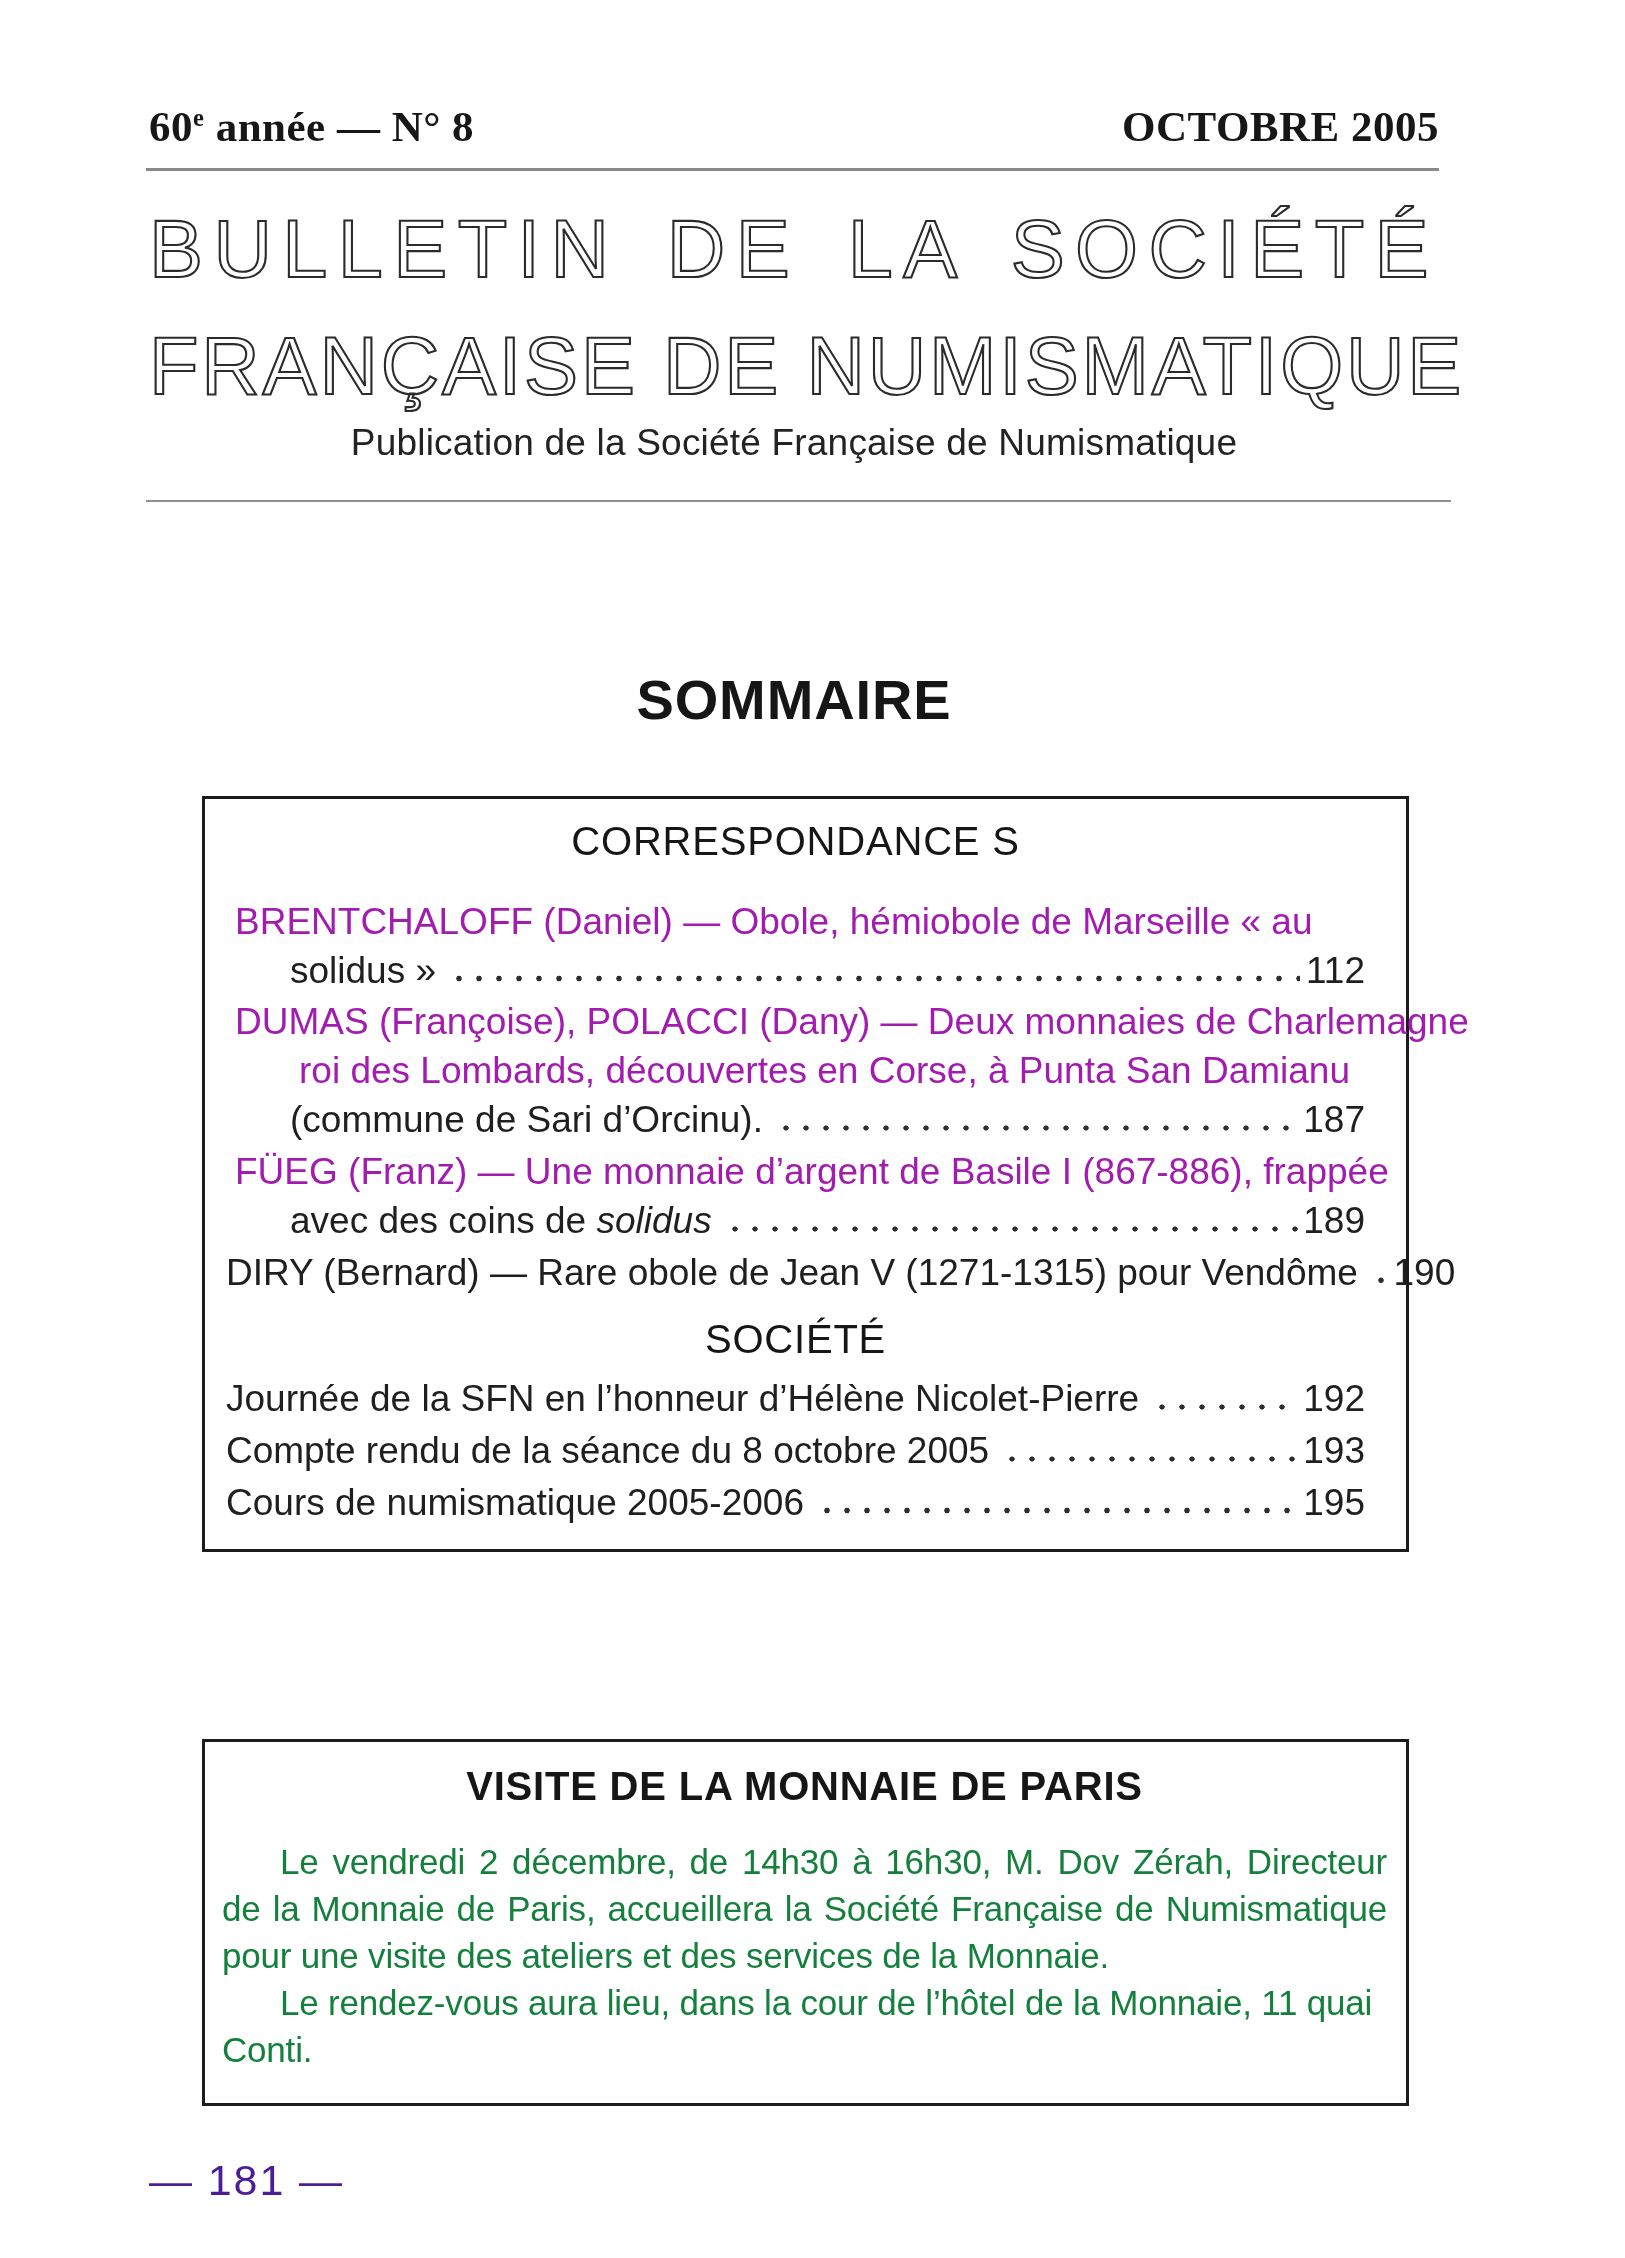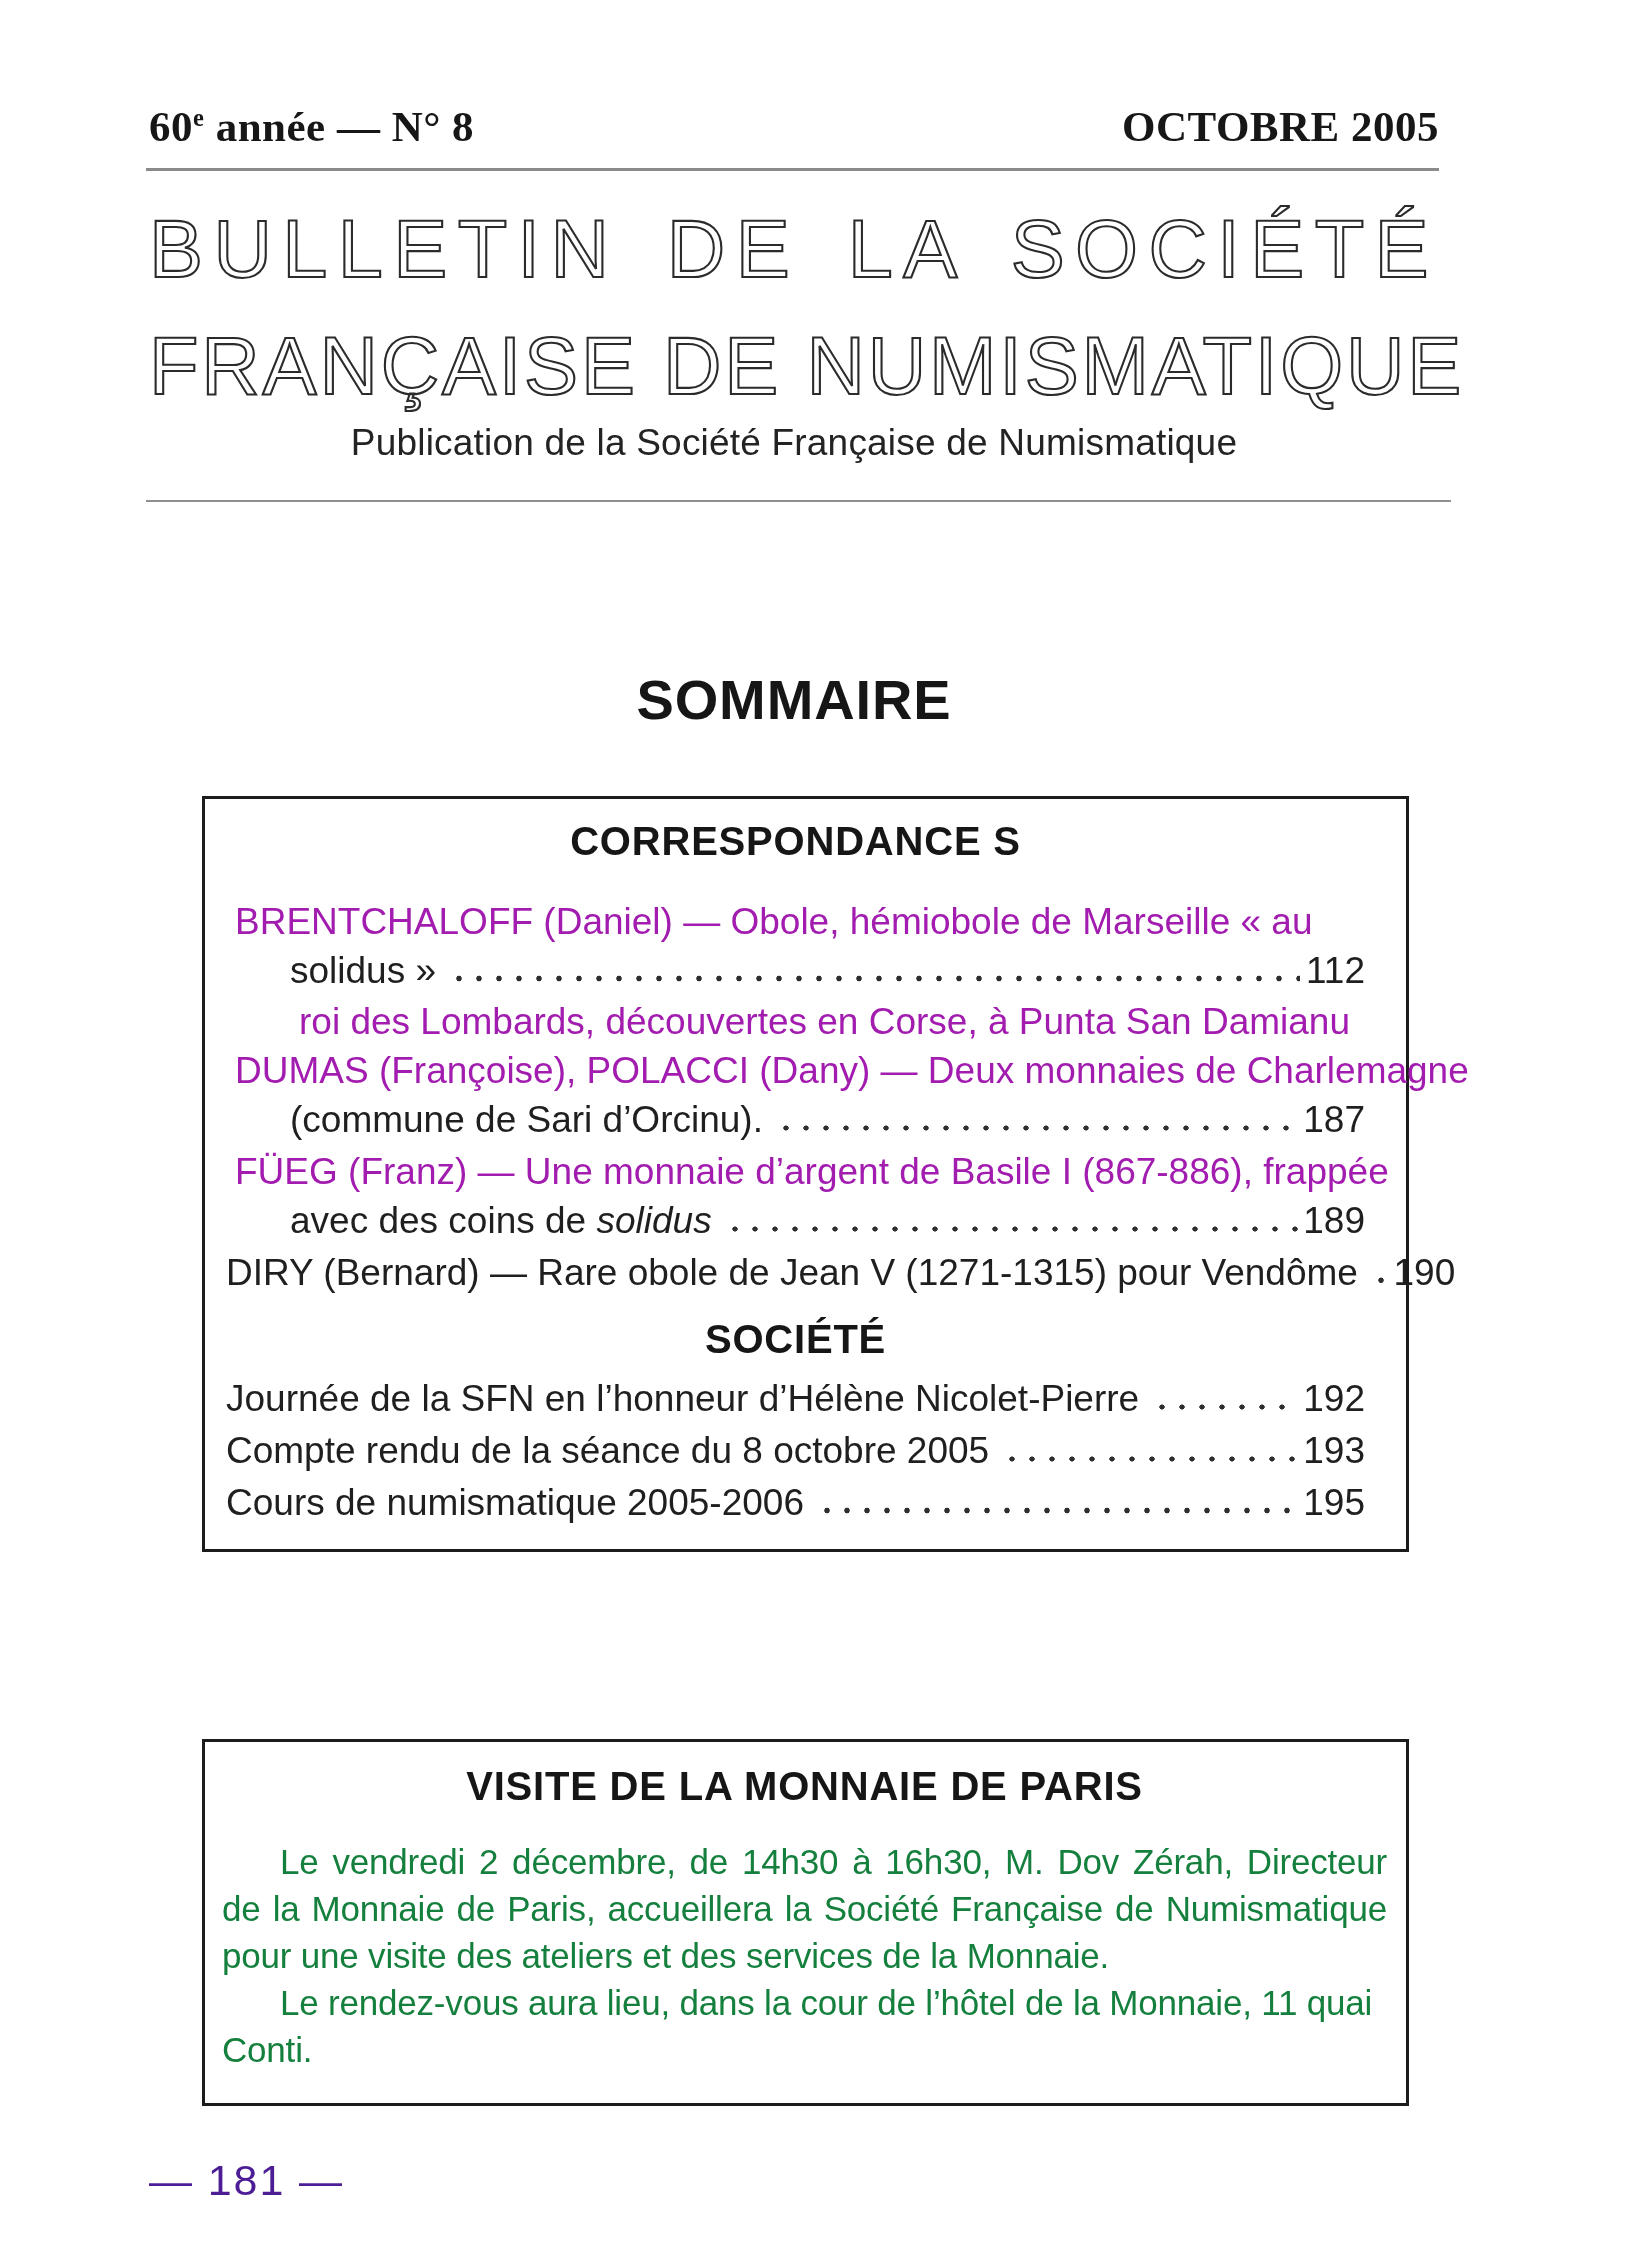--- a/index.html
+++ b/index.html
@@ -56,21 +56,21 @@
   }
 
   .box {
     position: absolute; left: 202px; width: 1207px;
     border: 3.8px solid #1c1c1c; box-sizing: border-box;
     background: #ffffff;
   }
   .toc-box { top: 796px; min-height: 709px; padding: 13px 41px 19px 21px; }
 
   .box-heading {
-    text-align: center; font-size: 40px; font-weight: 700;
+    text-align: center; font-size: 40px; font-weight: 400;
     letter-spacing: 0.8px; color: #161616; line-height: 47px;
     margin: 5.6px 0 32px 0;
   }
   .box-heading.societe { margin: 19px 0 11.3px 0; }
 
   .entry { margin-bottom: 2.8px; }
   .tline { font-size: 37px; line-height: 49px; white-space: nowrap; color: #a21caf; margin-left: 9px; }
   .indent { padding-left: 64px; }
   .toc-line { display: flex; align-items: baseline; font-size: 37px; line-height: 49px; color: #1f1f1f; }
   .toc-line .t { white-space: nowrap; }
@@ -124,22 +124,22 @@
   <div class="entry">
     <div class="tline">BRENTCHALOFF (Daniel) — Obole, hémiobole de Marseille « au</div>
     <div class="toc-line indent">
       <span class="t">solidus »</span>
       <span class="leader"></span>
       <span class="pg">112</span>
     </div>
   </div>
 
   <div class="entry">
+    <div class="tline">DUMAS (Françoise), POLACCI (Dany) — Deux monnaies de Charlemagne</div>
     <div class="tline indent">roi des Lombards, découvertes en Corse, à Punta San Damianu</div>
-    <div class="tline">DUMAS (Françoise), POLACCI (Dany) — Deux monnaies de Charlemagne</div>
     <div class="toc-line indent">
       <span class="t">(commune de Sari d’Orcinu).</span>
       <span class="leader"></span>
       <span class="pg">187</span>
     </div>
   </div>
 
   <div class="entry">
     <div class="tline">FÜEG (Franz) — Une monnaie d’argent de Basile I (867-886), frappée</div>
     <div class="toc-line indent">

